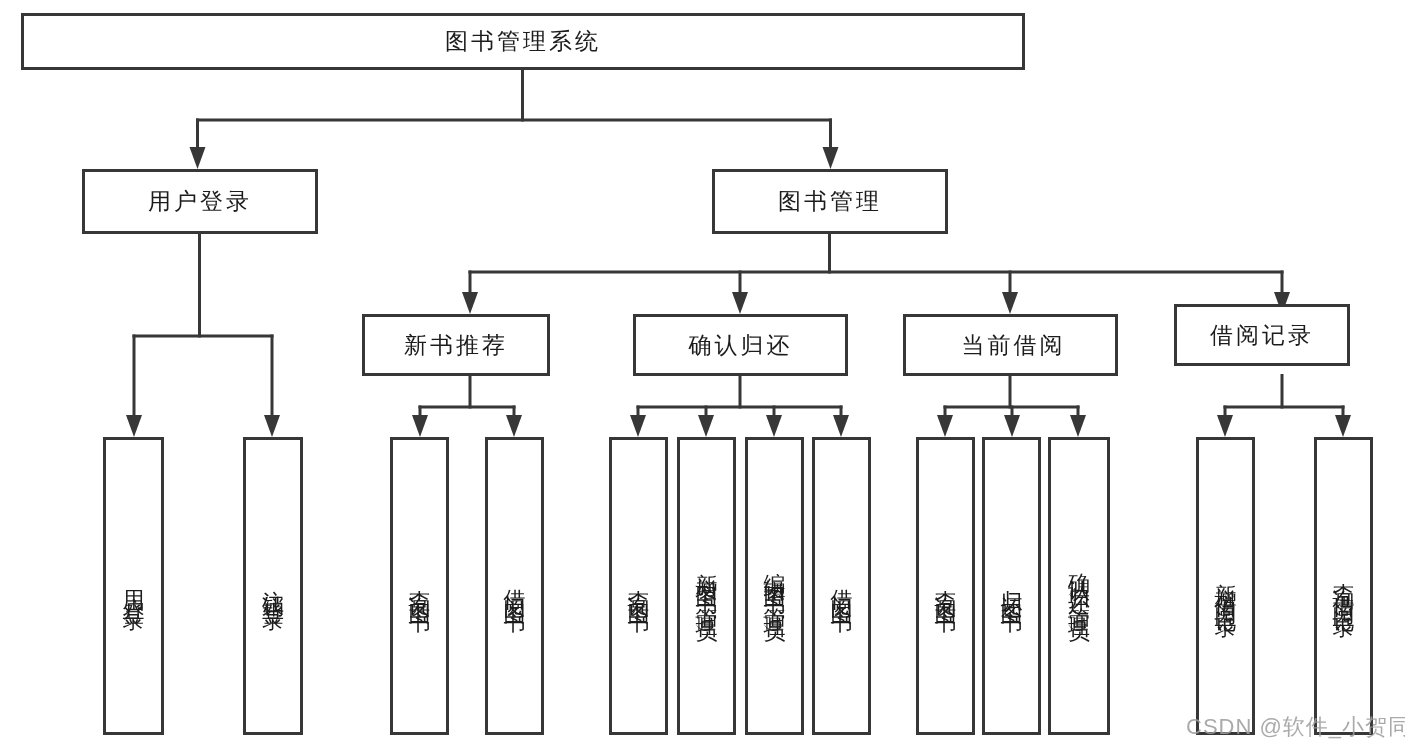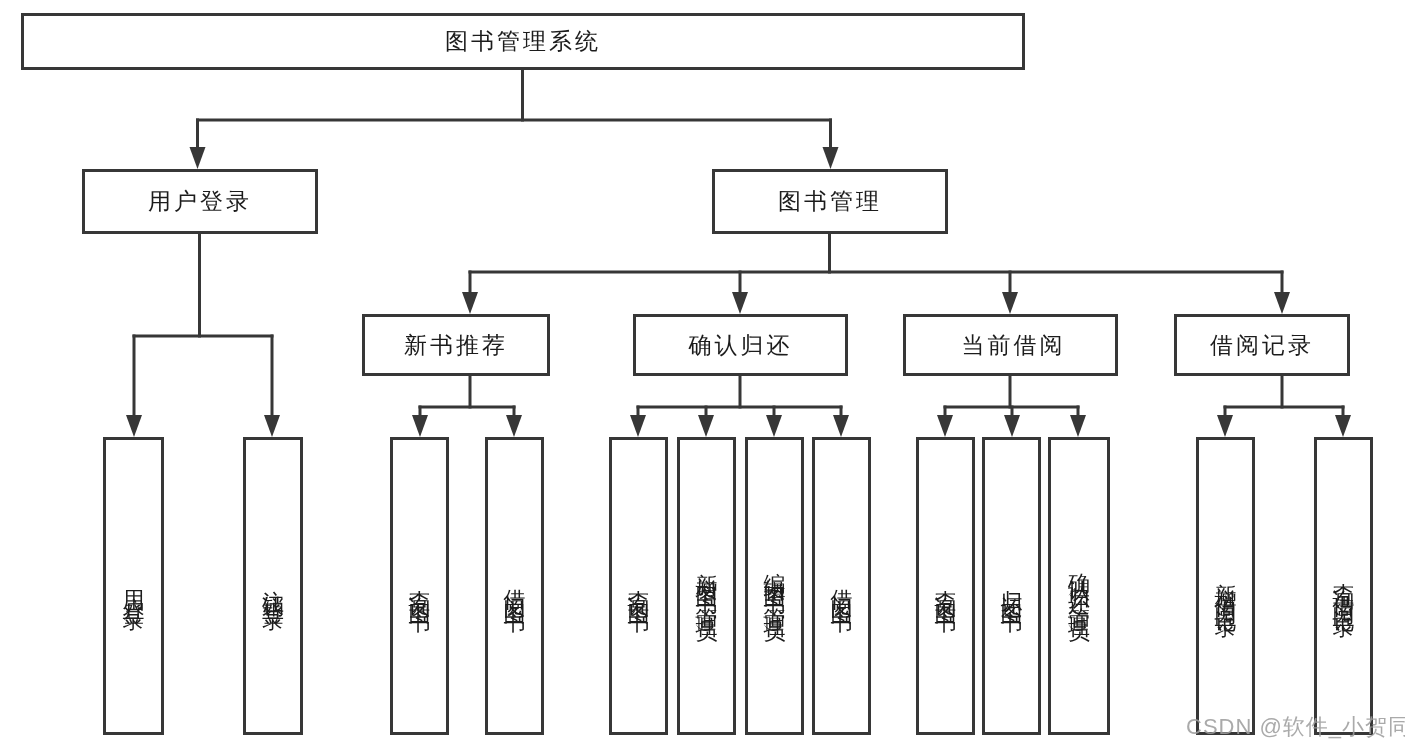--- a/index.html
+++ b/index.html
@@ -129,21 +129,21 @@
 
   <div class="hnode" style="left:362px;top:314px;width:188px;height:62px;">
     <span>新书推荐</span>
   </div>
   <div class="hnode" style="left:633px;top:314px;width:215px;height:62px;">
     <span>确认归还</span>
   </div>
   <div class="hnode" style="left:903px;top:314px;width:215px;height:62px;padding-left:6px;">
     <span>当前借阅</span>
   </div>
-  <div class="hnode" style="left:1174px;top:314px;width:176px;height:62px;text-align:right;">
+  <div class="hnode" style="left:1174px;top:304px;width:176px;height:62px;text-align:right;">
     <span>借阅记录</span>
   </div>
 
   <div class="vnode" style="left:103px;width:61px;">
     <span>用户登录</span>
   </div>
   <div class="vnode" style="left:243px;width:60px;">
     <span>注销登录</span>
   </div>
 

